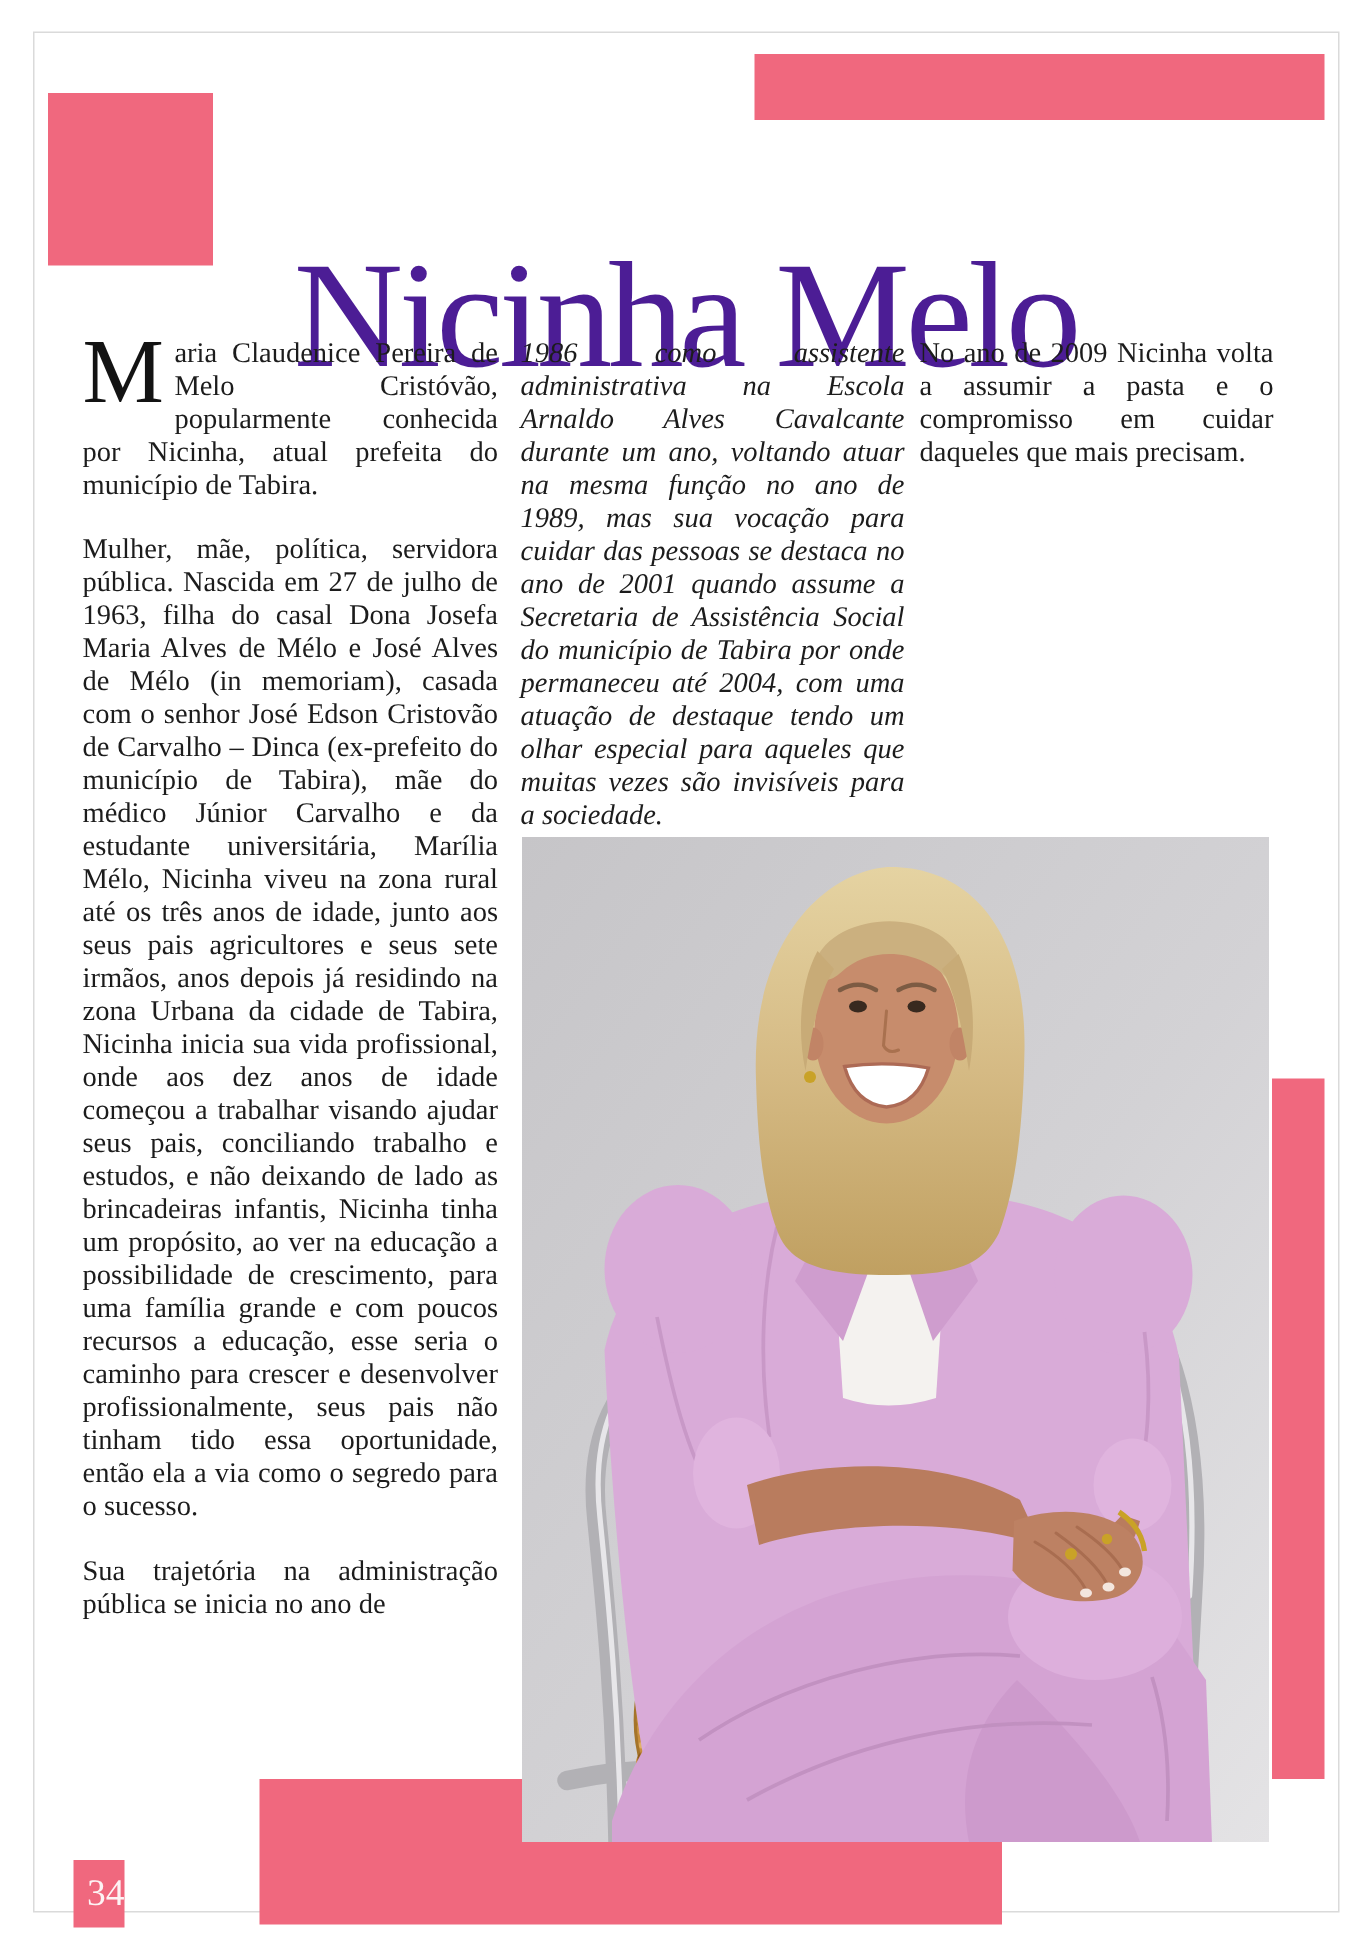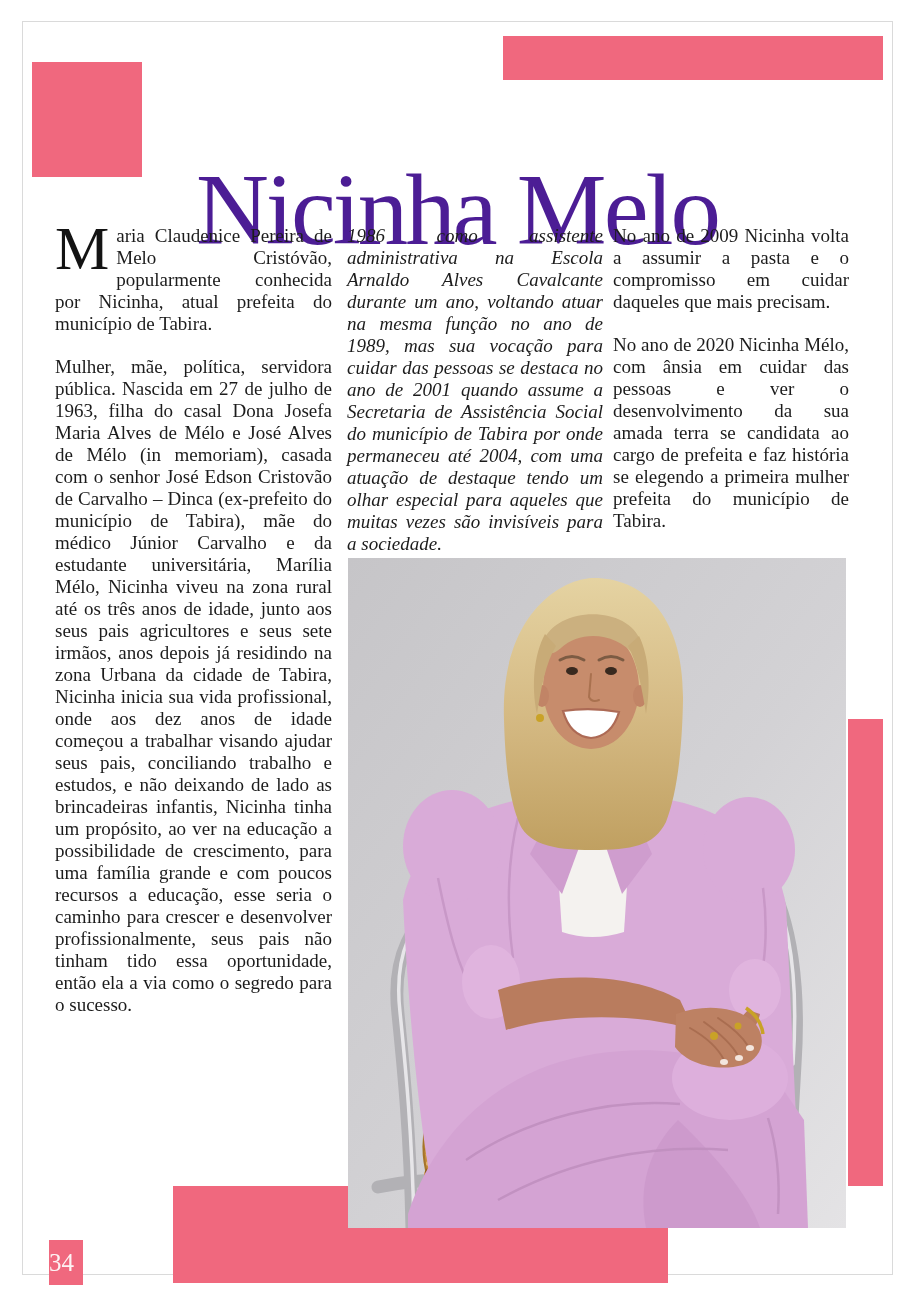--- a/index.html
+++ b/index.html
@@ -29,49 +29,49 @@
   .dropcap-para::first-letter{
     float:left;font-size:61px;line-height:45px;padding:1px 7px 0 0;color:#131313;
   }
   .photo{
     position:absolute;left:348px;top:558px;width:498px;height:670px;z-index:3;
     overflow:hidden;
   }
   .photo svg{display:block;width:100%;height:100%;}
   .page-number{
     position:absolute;left:49px;top:1240px;width:34px;height:45px;z-index:4;
-    background:#F0687E;color:#fdf3f4;font-size:25px;line-height:45px;text-align:left;
+    background:#F0687E;color:#fdf3f4;font-size:25px;line-height:45px;text-align:right;
   }
 </style>
 </head>
 <body>
 
 <div class="page">
 
   <div class="page-frame"></div>
 
   <div class="accent sq-top-left"></div>
   <div class="accent bar-top-right"></div>
   <div class="accent bar-right"></div>
   <div class="accent bar-bottom"></div>
 
   <h1 class="page-title">Nicinha Melo</h1>
 
   <div class="col col-1">
     <p class="dropcap-para">Maria Claudenice Pereira de Melo Cristóvão, popularmente conhecida por Nicinha, atual prefeita do município de Tabira.</p>
     <p>Mulher, mãe, política, servidora pública. Nascida em 27 de julho de 1963, filha do casal Dona Josefa Maria Alves de Mélo e José Alves de Mélo (in memoriam), casada com o senhor José Edson Cristovão de Carvalho – Dinca (ex-prefeito do município de Tabira), mãe do médico Júnior Carvalho e da estudante universitária, Marília Mélo, Nicinha viveu na zona rural até os três anos de idade, junto aos seus pais agricultores e seus sete irmãos, anos depois já residindo na zona Urbana da cidade de Tabira, Nicinha inicia sua vida profissional, onde aos dez anos de idade começou a trabalhar visando ajudar seus pais, conciliando trabalho e estudos, e não deixando de lado as brincadeiras infantis, Nicinha tinha um propósito, ao ver na educação a possibilidade de crescimento, para uma família grande e com poucos recursos a educação, esse seria o caminho para crescer e desenvolver profissionalmente, seus pais não tinham tido essa oportunidade, então ela a via como o segredo para o sucesso.</p>
+    <p>Sua trajetória na administração pública se inicia no ano de</p>
   </div>
 
   <div class="col col-2">
     <p>1986 como assistente administrativa na Escola Arnaldo Alves Cavalcante durante um ano, voltando atuar na mesma função no ano de 1989, mas sua vocação para cuidar das pessoas se destaca no ano de 2001 quando assume a Secretaria de Assistência Social do município de Tabira por onde permaneceu até 2004, com uma atuação de destaque tendo um olhar especial para aqueles que muitas vezes são invisíveis para a sociedade.</p>
   </div>
 
   <div class="col col-3">
     <p>No ano de 2009 Nicinha volta a assumir a pasta e o compromisso em cuidar daqueles que mais precisam.</p>
-    <p>No ano de 2020 Nicinha Mélo, com ânsia em cuidar das pessoas e ver o desenvolvimento da sua amada terra se candidata ao cargo de prefeita e faz história se elegendo a primeira mulher prefeita do município de Tabira.</p>
   </div>
 
   <div class="photo" role="img" aria-label="Nicinha Melo, mulher loira sorrindo, de blazer rosa e blusa branca, sentada de pernas cruzadas em uma cadeira de alumínio com assento de palha">
     <svg viewBox="0 0 498 670" xmlns="http://www.w3.org/2000/svg">
       <defs>
         <linearGradient id="gBg" x1="0" y1="0" x2="1" y2="1">
           <stop offset="0" stop-color="#c6c5c8"></stop>
           <stop offset="0.55" stop-color="#d3d2d5"></stop>
           <stop offset="1" stop-color="#e4e3e5"></stop>
         </linearGradient>

